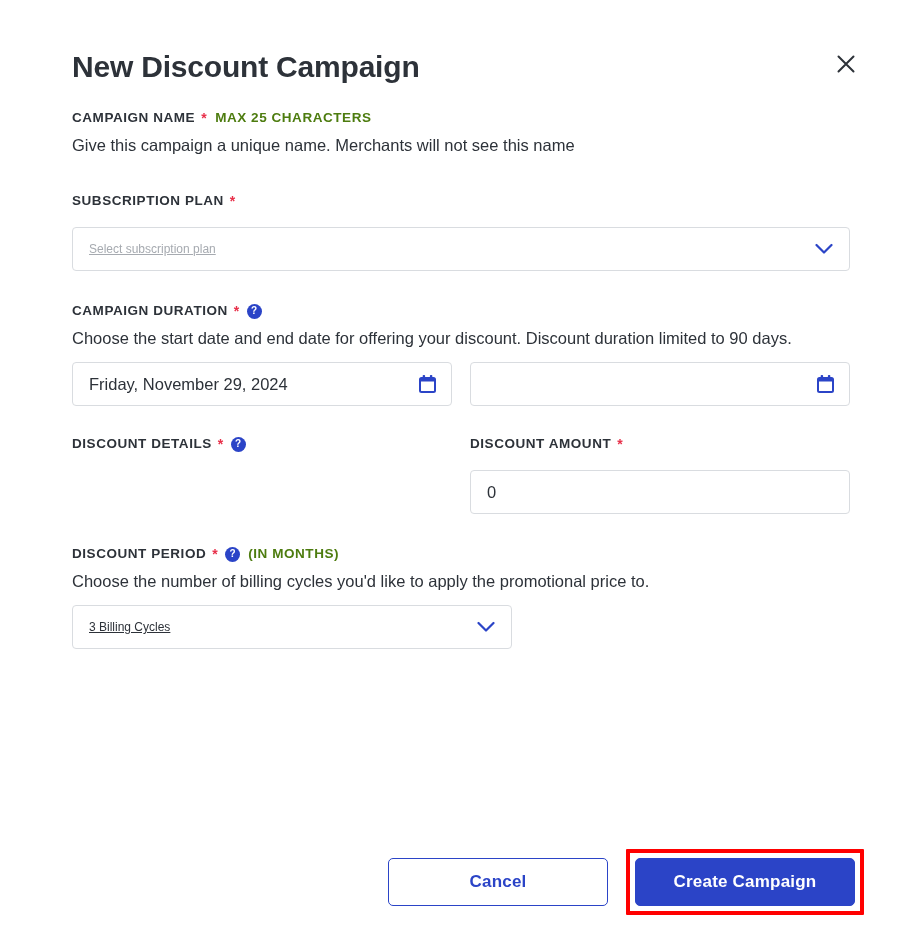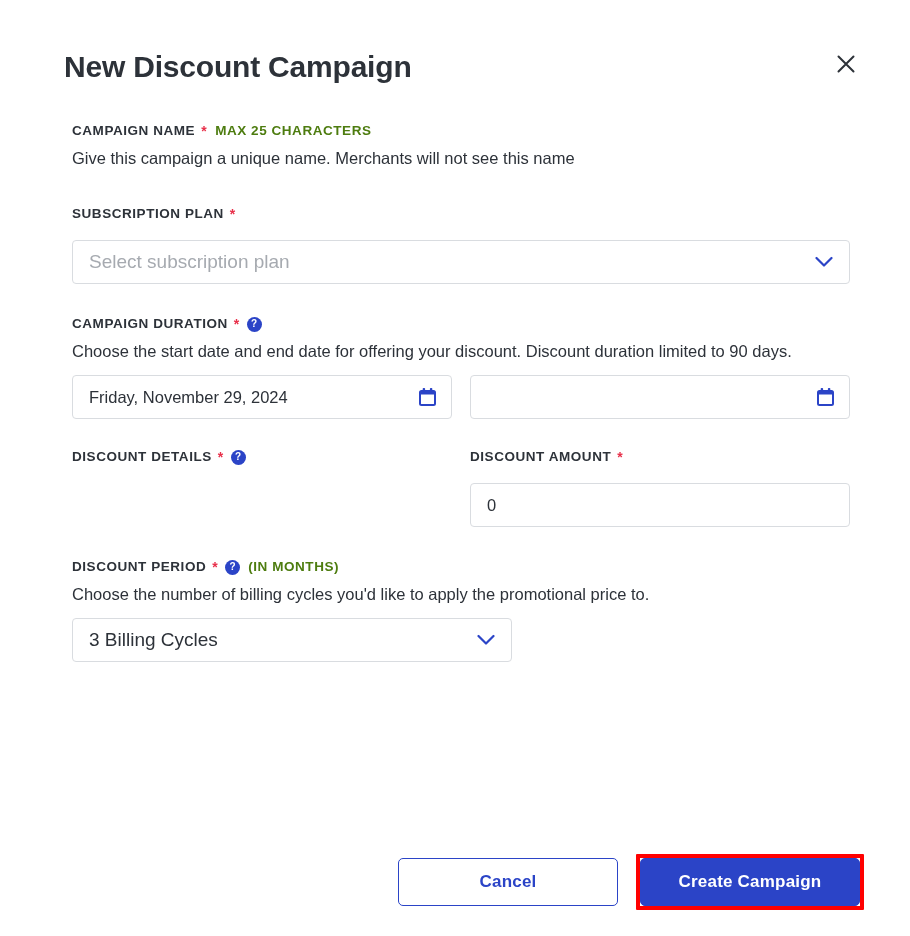--- a/index.html
+++ b/index.html
@@ -21,21 +21,21 @@
     position: absolute;
     left: 0; top: 0;
     width: 910px;
     height: 936px;
     background: #ffffff;
   }
 
   
   .modal-header {
     position: absolute;
-    left: 64px;
+    left: 72px;
     top: 42px;
     right: 46px;
     height: 50px;
   }
   .modal-title {
     font-size: 30px;
     font-weight: 700;
     letter-spacing: -0.2px;
     color: #2d3239;
     margin: 0;
@@ -54,21 +54,21 @@
     background: none;
     border: none;
     padding: 0;
   }
   .close-btn svg { display: block; }
 
   
   .form-body {
     position: absolute;
     left: 72px;
-    top: 121px;
+    top: 108px;
     width: 778px;
   }
 
   .field-group { margin-bottom: 0; }
 
   .field-label {
     font-size: 13.5px;
     font-weight: 700;
     letter-spacing: 0.55px;
     color: #2d3239;
@@ -138,23 +138,24 @@
     height: 44px;
     border: 1px solid #d9dce0;
     border-radius: 4px;
     background: #ffffff;
     display: flex;
     align-items: center;
     padding: 0 16px;
     cursor: pointer;
   }
   .select-text {
-    font-size: 19px;
+    font-size: 12px;
     color: #2d3239;
     line-height: 44px;
+    text-decoration: underline;
   }
   .select-text.placeholder { color: #a6aab0; }
   .chevron {
     position: absolute;
     right: 16px;
     top: 50%;
     transform: translateY(-50%);
     display: flex;
   }
 
@@ -216,20 +217,21 @@
     color: #2b44c7;
     border: 1px solid #2b44c7;
   }
   .btn-primary {
     background: #2b44c7;
     color: #ffffff;
     border: 1px solid #2b44c7;
   }
   .highlight-wrap {
     border: 4px solid #ff0000;
+    padding: 5px;
     background: #ffffff;
     border-radius: 1px;
     display: inline-block;
     line-height: 0;
   }
 </style>
 </head>
 <body>
 
 <div class="modal">

